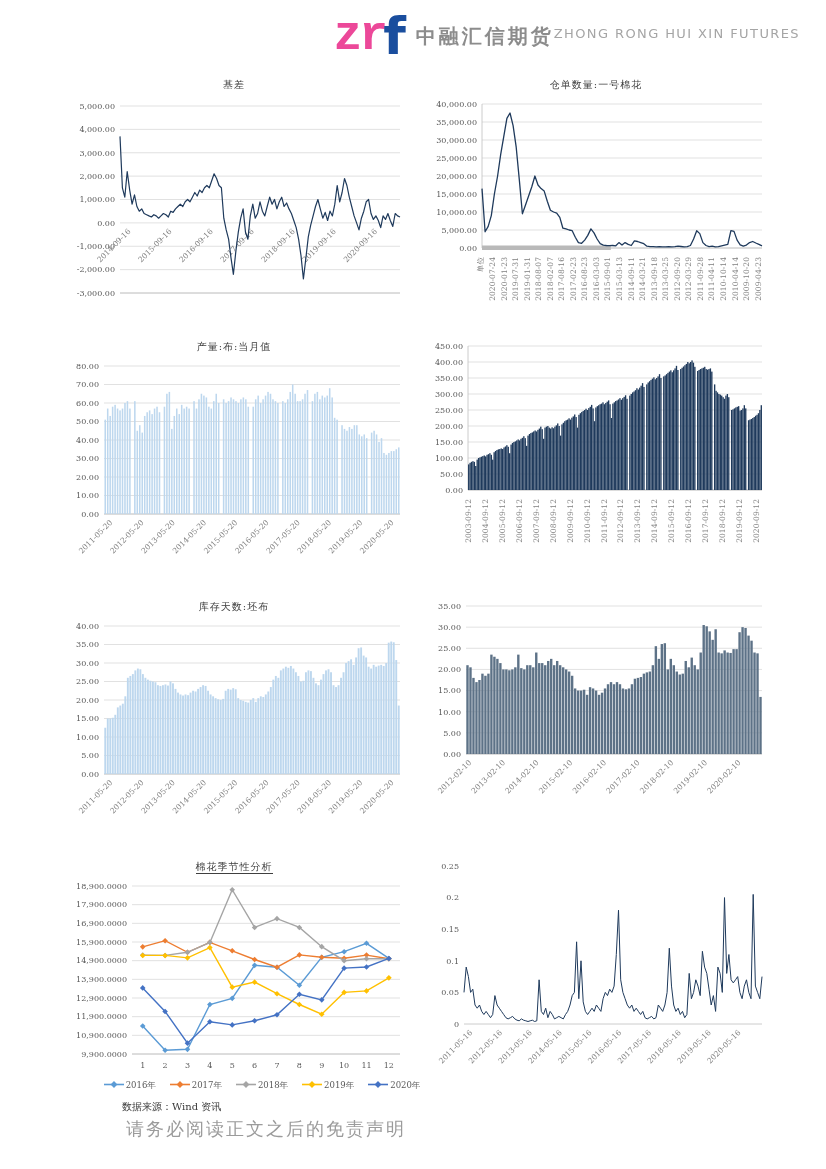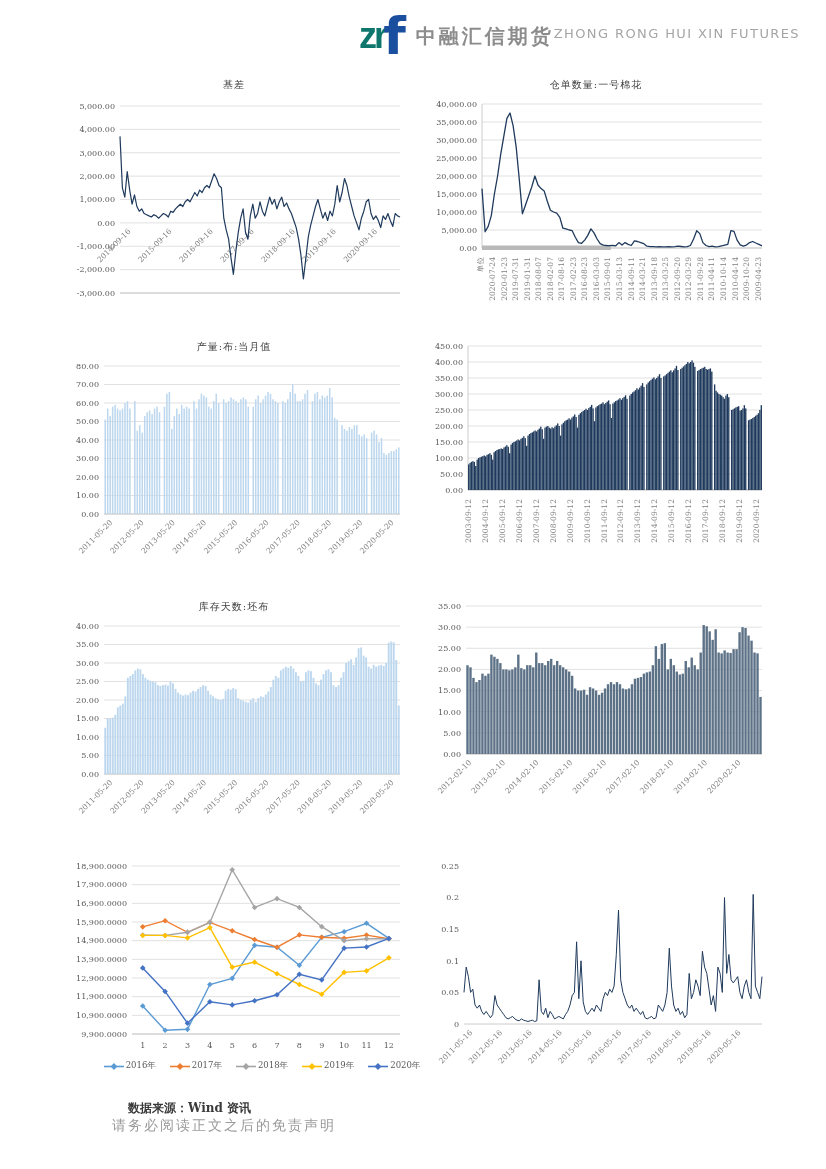--- a/index.html
+++ b/index.html
@@ -1,41 +1,41 @@
 <!DOCTYPE html>
 <html><head>
 <meta charset="utf-8">
 <style>
   html,body{margin:0;padding:0;background:#fff;}
   #page{position:relative;width:826px;height:1169px;background:#fff;overflow:hidden;
         font-family:"DejaVu Serif", serif;}
   
   .logo{position:absolute;top:16px;right:26px;display:flex;align-items:center;}
-  .logo-zr{font-family:Liberation Sans, sans-serif;font-weight:bold;font-size:36px;
-           color:#0f766e;letter-spacing:-3px;line-height:40px;}
+  .logo-zr{font-family:Liberation Mono, monospace;font-weight:bold;font-size:48px;
+           color:#ec4899;letter-spacing:-3px;line-height:40px;}
   .logo-f{font-family:"DejaVu Sans", sans-serif;font-weight:bold;font-size:52px;
           color:#1a4e9e;line-height:40px;margin-left:-2px;}
   .logo-names{margin-left:10px;display:flex;}
   .logo-cn{font-size:20px;font-weight:bold;color:#8c8c8c;letter-spacing:3px;line-height:24px;}
   .logo-en{font-family:"DejaVu Sans", sans-serif;font-size:13px;color:#a5a5a5;
            letter-spacing:1.4px;margin-top:2px;}
   
   .cell{position:absolute;width:352px;}
   .chart-title{text-align:center;font-size:10px;color:#3f3f3f;height:20px;line-height:18px;
                letter-spacing:1px;}
   .chart-title span.u{border-bottom:1px solid #3f3f3f;padding-bottom:1px;}
   svg{display:block;}
   svg text{font-family:"DejaVu Serif", serif;}
   
   .legend{display:flex;justify-content:center;gap:14px;margin-top:2px;padding-left:56px;
           font-size:8.5px;color:#595959;align-items:center;}
-  .lg-item{display:flex;align-items:center;gap:2px;white-space:nowrap;}
+  .lg-item{display:flex;align-items:flex-start;gap:2px;white-space:nowrap;}
   
-  .src{position:absolute;left:128px;top:1100px;font-size:12px;color:#3a3a3a;font-weight:bold;}
-  .disc{position:absolute;left:112px;top:1117px;font-size:14px;color:#9b9b9b;letter-spacing:2px;}
+  .src{position:absolute;left:122px;top:1100px;font-size:10px;color:#3a3a3a;font-weight:normal;}
+  .disc{position:absolute;left:126px;top:1117px;font-size:18px;color:#9b9b9b;letter-spacing:2px;}
 </style>
 </head>
 <body>
 
 <div id="page">
 
   <div class="logo">
     <span class="logo-zr">zr</span>
     <span class="logo-f">f</span>
     <span class="logo-names">
@@ -798,20 +798,21 @@
         <rect x="324.35959595959594" y="29.98857142857143" width="2.3919191919191922" height="126.01142857142857" fill="#5d7287"></rect>
         <rect x="327.34949494949495" y="37.599999999999994" width="2.3919191919191922" height="118.4" fill="#5d7287"></rect>
         <rect x="330.3393939393939" y="42.674285714285716" width="2.3919191919191922" height="113.32571428571428" fill="#5d7287"></rect>
         <rect x="333.32929292929293" y="54.51428571428571" width="2.3919191919191922" height="101.4857142857143" fill="#5d7287"></rect>
         <rect x="336.3191919191919" y="55.35999999999999" width="2.3919191919191922" height="100.64000000000001" fill="#5d7287"></rect>
         <rect x="339.3090909090909" y="98.91428571428573" width="2.3919191919191922" height="57.085714285714275" fill="#5d7287"></rect>
       </svg>
   </div>
 
   <div class="cell" style="left:58px;top:858px">
+    <div class="chart-title"><span class="u">棉花季节性分析</span></div>
     <svg width="352" height="200" viewBox="0 0 352 200">
         <line x1="74" x2="342" y1="8" y2="8" stroke="#d9d9d9" stroke-width="0.8"></line>
         <text x="69" y="10.8" text-anchor="end" font-size="8" fill="#595959">18,900.0000</text>
         <line x1="74" x2="342" y1="26.666666666666675" y2="26.666666666666675" stroke="#d9d9d9" stroke-width="0.8"></line>
         <text x="69" y="29.466666666666676" text-anchor="end" font-size="8" fill="#595959">17,900.0000</text>
         <line x1="74" x2="342" y1="45.33333333333333" y2="45.33333333333333" stroke="#d9d9d9" stroke-width="0.8"></line>
         <text x="69" y="48.133333333333326" text-anchor="end" font-size="8" fill="#595959">16,900.0000</text>
         <line x1="74" x2="342" y1="64" y2="64" stroke="#d9d9d9" stroke-width="0.8"></line>
         <text x="69" y="66.8" text-anchor="end" font-size="8" fill="#595959">15,900.0000</text>
         <line x1="74" x2="342" y1="82.66666666666666" y2="82.66666666666666" stroke="#d9d9d9" stroke-width="0.8"></line>

